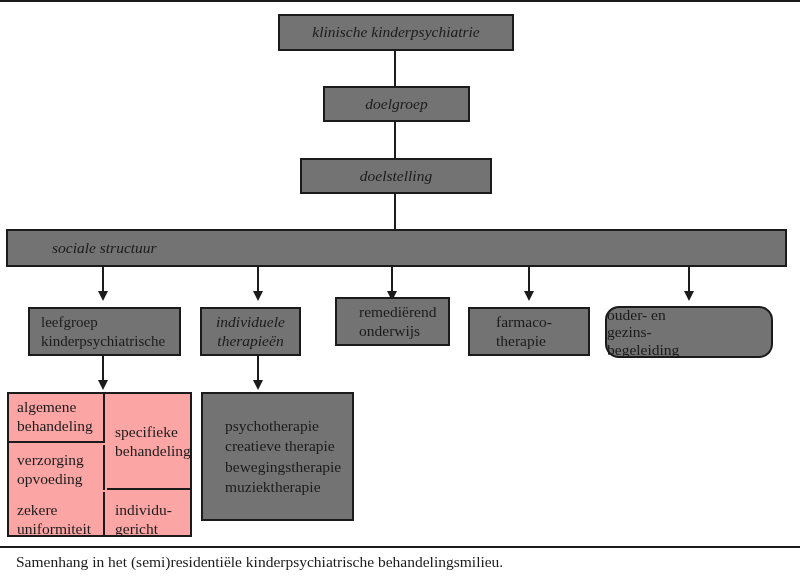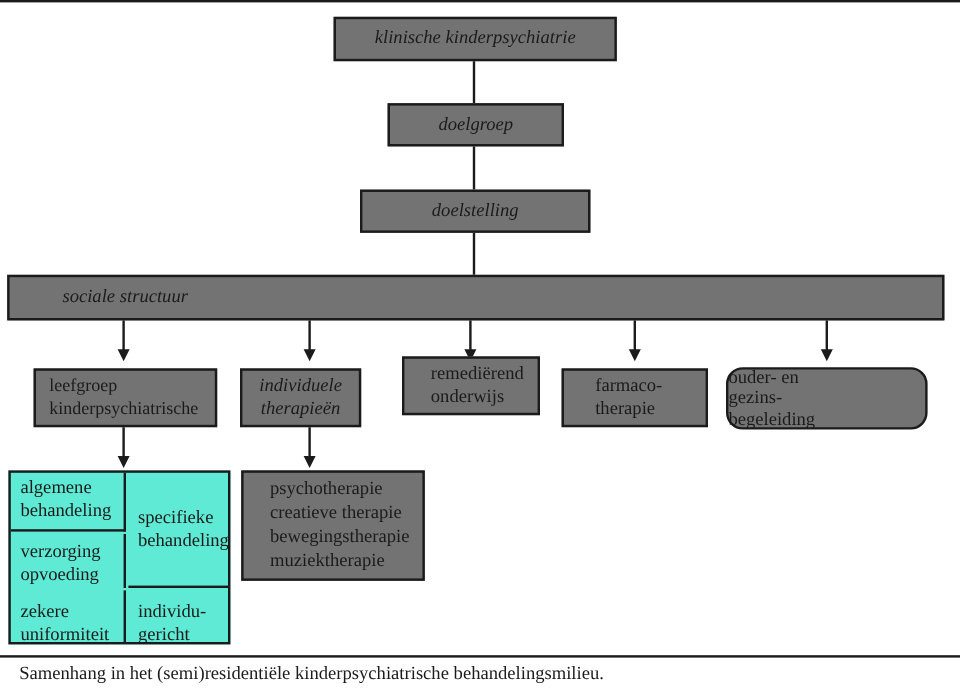--- a/index.html
+++ b/index.html
@@ -15,21 +15,21 @@
   .box.italic { font-style:italic; }
   .center { align-items:center; text-align:center; }
   .vline { position:absolute; width:2px; background:#1b1b1b; }
   .ahead {
     position:absolute; width:0; height:0;
     border-left:5px solid transparent; border-right:5px solid transparent;
     border-top:10px solid #1b1b1b;
   }
   .lbl { font-size:15.5px; line-height:1.22; white-space:nowrap; }
   .lbl span { display:block; }
-  .tablebox { position:absolute; border:2px solid #1b1b1b; box-sizing:border-box; background:#5eead4; }
+  .tablebox { position:absolute; border:2px solid #1b1b1b; box-sizing:border-box; background:#fca5a5; }
   .cell {
     position:absolute; box-sizing:border-box; font-size:15.5px; line-height:1.22;
     white-space:nowrap;
   }
   .cell span { display:block; }
   .caption { position:absolute; font-size:15.5px; white-space:nowrap; }
 </style>
 </head>
 <body>
 
@@ -124,21 +124,21 @@
     <div class="cell" style="left:98px; top:0; width:83px; height:96px; border-bottom:2px solid #1b1b1b; padding:29px 0 0 8px;">
       <span>specifieke</span>
       <span>behandeling</span>
     </div>
     <div class="cell" style="left:98px; top:98px; width:83px; height:43px; padding:9px 0 0 8px;">
       <span>individu-</span>
       <span>gericht</span>
     </div>
   </div>
 
-  <div class="box" style="left:201px; top:392px; width:153px; height:92px; padding-left:22px;">
+  <div class="box" style="left:201px; top:392px; width:153px; height:129px; padding-left:22px;">
     <span class="lbl" style="line-height:1.3;">
       <span>psychotherapie</span>
       <span>creatieve therapie</span>
       <span>bewegingstherapie</span>
       <span>muziektherapie</span>
     </span>
   </div>
 
   <div class="rule" style="left:0; top:546px; width:800px; height:2px;"></div>
   <div class="caption" style="left:16px; top:553px;">Samenhang in het (semi)residentiële kinderpsychiatrische behandelingsmilieu.</div>

